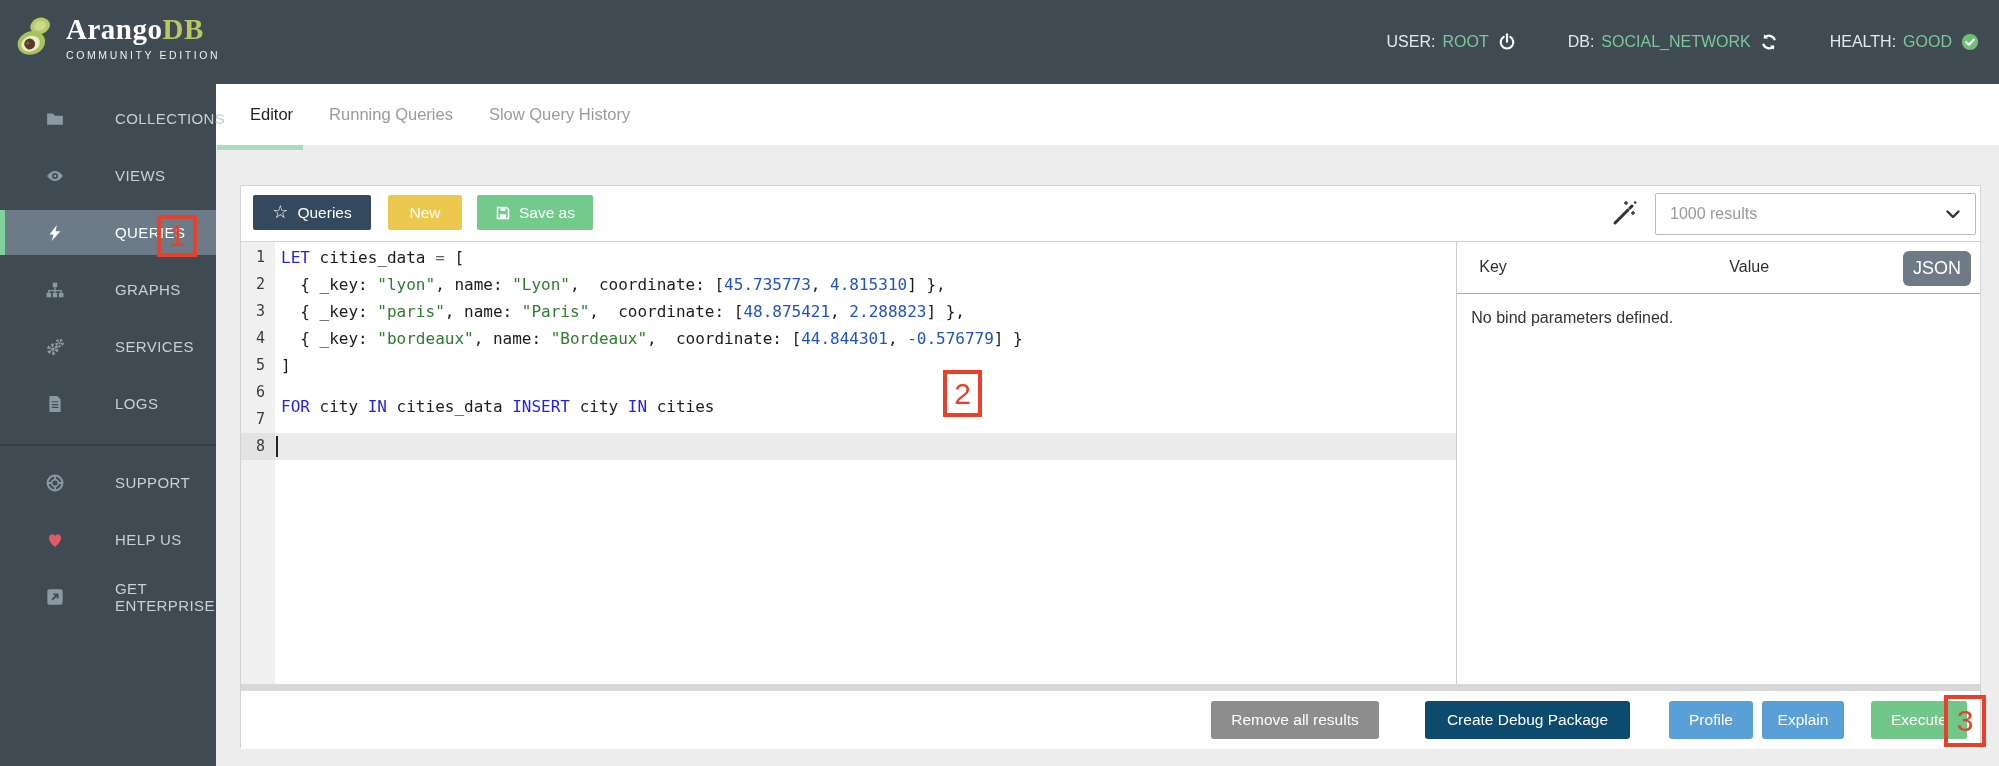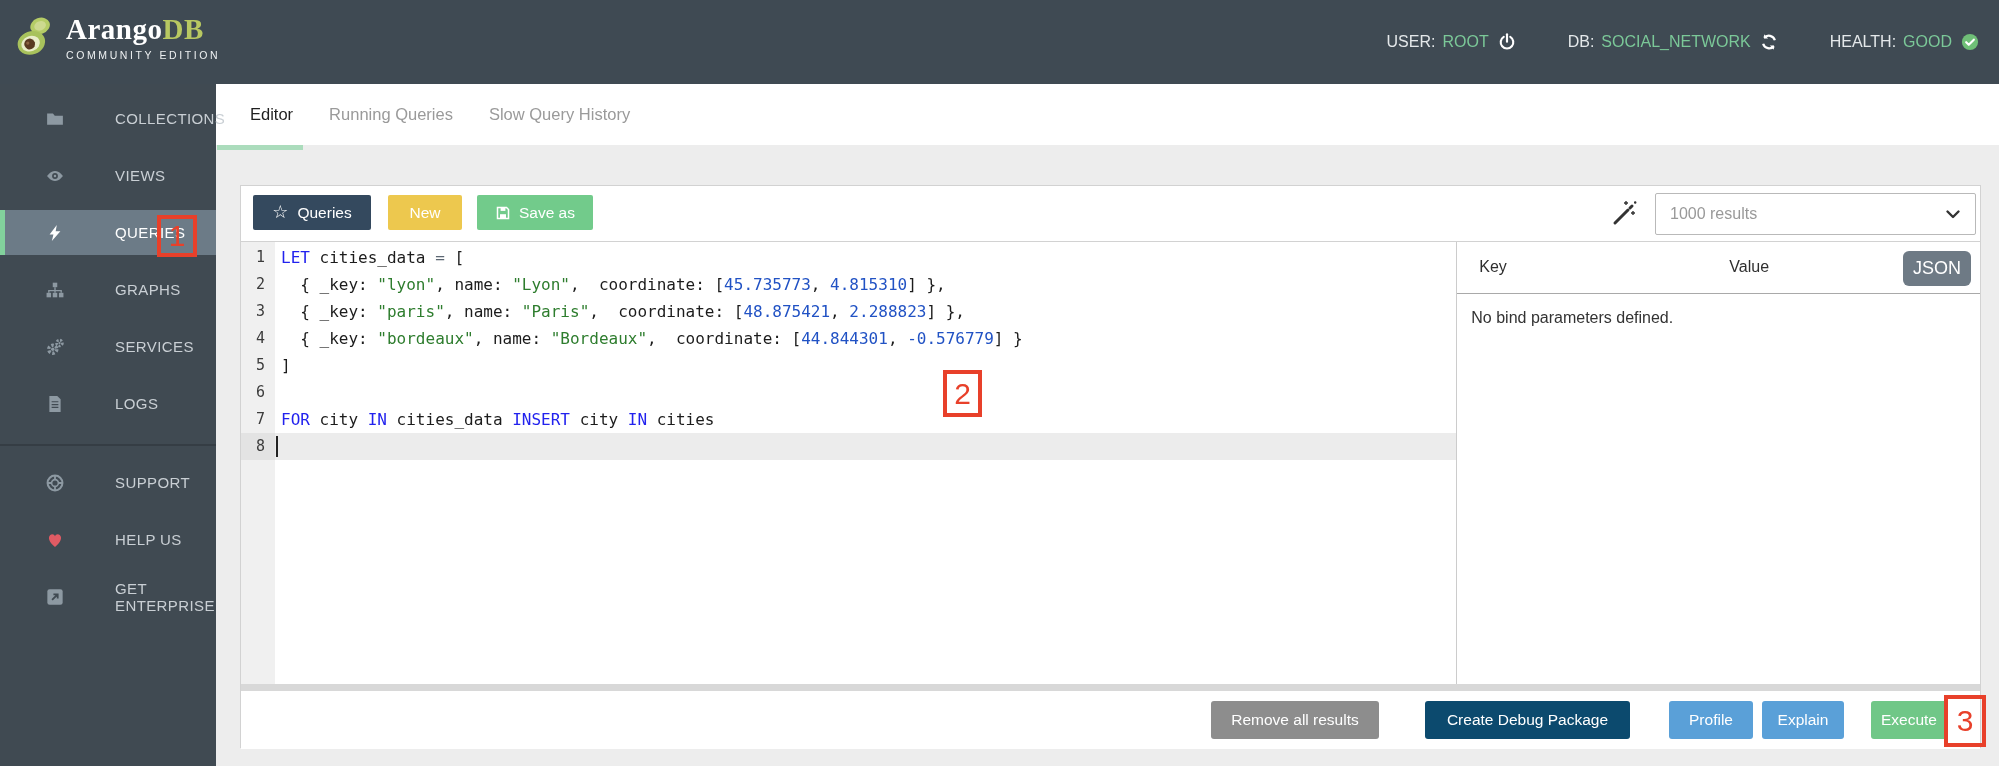--- a/index.html
+++ b/index.html
@@ -72,21 +72,21 @@
   .bind-empty { position:absolute; left:14px; top:64px; width:230px; font-size:16px; color:#333333; line-height:1.45; }
 
   
   .panel-divider { position:absolute; left:0; top:498px; width:100%; height:7px; background:#d8d8d8; }
   .panel-footer { position:absolute; left:0; top:505px; width:100%; height:58px; background:#ffffff; }
   .footer-btn { position:absolute; top:10px; height:38px; border:none; border-radius:3px; color:#ffffff; font-size:15.5px; font-family:"Liberation Sans", sans-serif; cursor:pointer; }
   .fb-0 { left:970px;  width:168px; }
   .fb-1 { left:1184px; width:205px; }
   .fb-2 { left:1428px; width:84px; }
   .fb-3 { left:1521px; width:82px; }
-  .fb-4 { left:1630px; width:76px; }
+  .fb-4 { left:1630px; width:96px; }
 
   
   .anno { position:absolute; border:4px solid #e8402a; color:#e8402a; font-size:30px; display:flex; align-items:center; justify-content:center; z-index:20; background:transparent; line-height:1; }
   .anno-1 { left:157px; top:215px; width:40px; height:42px; }
   .anno-2 { left:943px; top:370px; width:39px; height:47px; }
   .anno-3 { left:1944px; top:695px; width:42px; height:52px; }
 </style>
 </head>
 <body>
 
@@ -279,21 +279,21 @@
             <div class="gutter-num" style="top: 164px;">7</div>
             <div class="gutter-num active" style="top: 191px;">8</div>
           </div>
         <div>
             <div class="code-line" style="top: 2px;"><span class="seg-kw">LET</span><span class="seg-tx"> cities_data </span><span class="seg-op">=</span><span class="seg-tx"> [</span></div>
             <div class="code-line" style="top: 29px;"><span class="seg-tx">  { _key: </span><span class="seg-st">"lyon"</span><span class="seg-tx">, name: </span><span class="seg-st">"Lyon"</span><span class="seg-tx">,  coordinate: [</span><span class="seg-nu">45.735773</span><span class="seg-tx">, </span><span class="seg-nu">4.815310</span><span class="seg-tx">] },</span></div>
             <div class="code-line" style="top: 56px;"><span class="seg-tx">  { _key: </span><span class="seg-st">"paris"</span><span class="seg-tx">, name: </span><span class="seg-st">"Paris"</span><span class="seg-tx">,  coordinate: [</span><span class="seg-nu">48.875421</span><span class="seg-tx">, </span><span class="seg-nu">2.288823</span><span class="seg-tx">] },</span></div>
             <div class="code-line" style="top: 83px;"><span class="seg-tx">  { _key: </span><span class="seg-st">"bordeaux"</span><span class="seg-tx">, name: </span><span class="seg-st">"Bordeaux"</span><span class="seg-tx">,  coordinate: [</span><span class="seg-nu">44.844301</span><span class="seg-tx">, </span><span class="seg-nu">-0.576779</span><span class="seg-tx">] }</span></div>
             <div class="code-line" style="top: 110px;"><span class="seg-tx">]</span></div>
             <div class="code-line" style="top: 137px;"></div>
-            <div class="code-line" style="top: 164px;"><span class="seg-kw">FOR</span><span class="seg-tx"> city </span><span class="seg-kw">IN</span><span class="seg-tx"> cities_data </span><span class="seg-kw">INSERT</span><span class="seg-tx"> city </span><span class="seg-kw">IN</span><span class="seg-tx"> cities</span></div>
+            <div class="code-line" style="top: 151px;"><span class="seg-kw">FOR</span><span class="seg-tx"> city </span><span class="seg-kw">IN</span><span class="seg-tx"> cities_data </span><span class="seg-kw">INSERT</span><span class="seg-tx"> city </span><span class="seg-kw">IN</span><span class="seg-tx"> cities</span></div>
             <div class="cursor" style="top: 194px;"></div>
             <div class="code-line" style="top: 191px;"></div>
           </div>
       </div>
       <div class="bind-panel">
         <div class="bind-header">
           <span class="bind-key-h">Key</span>
           <span class="bind-value-h">Value</span>
           <button class="json-badge">JSON</button>
         </div>

